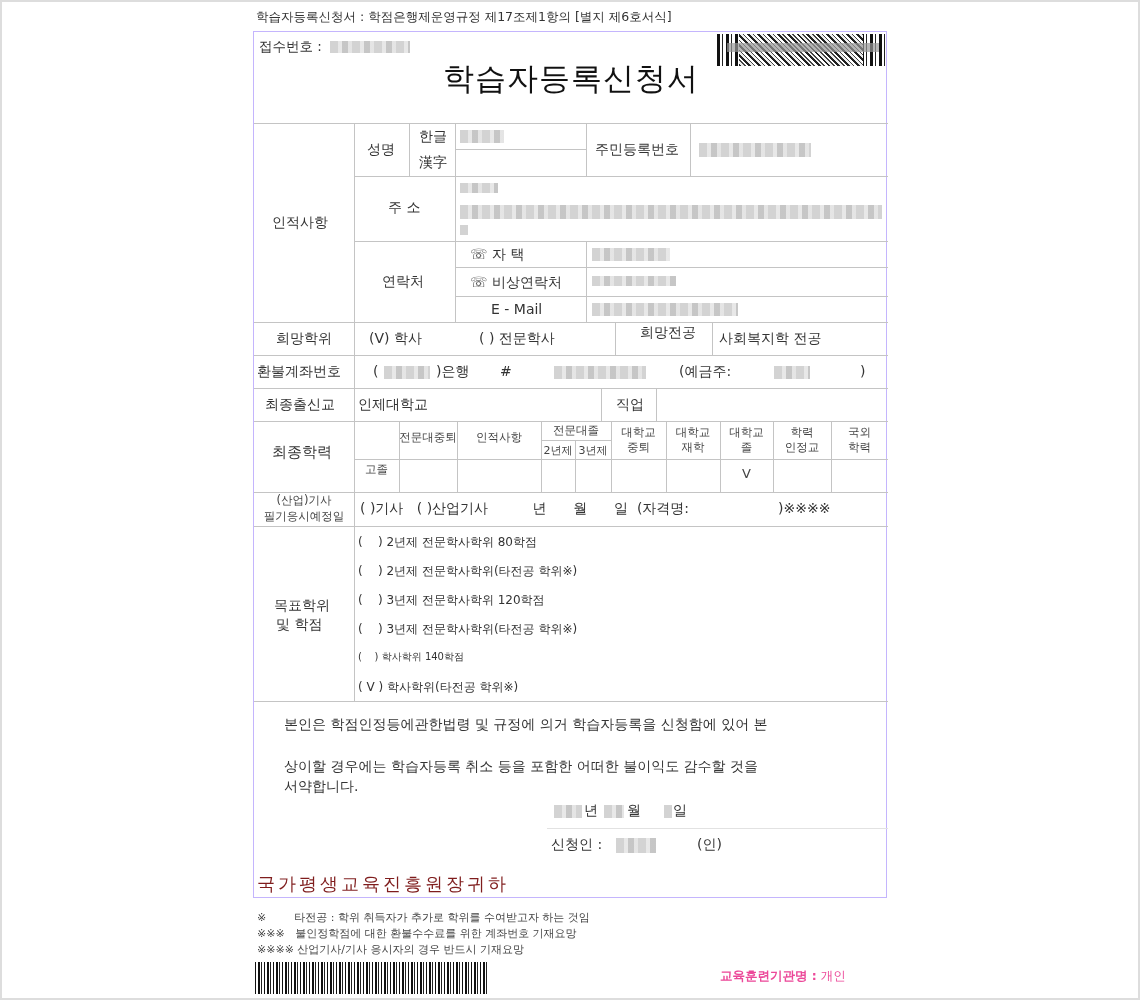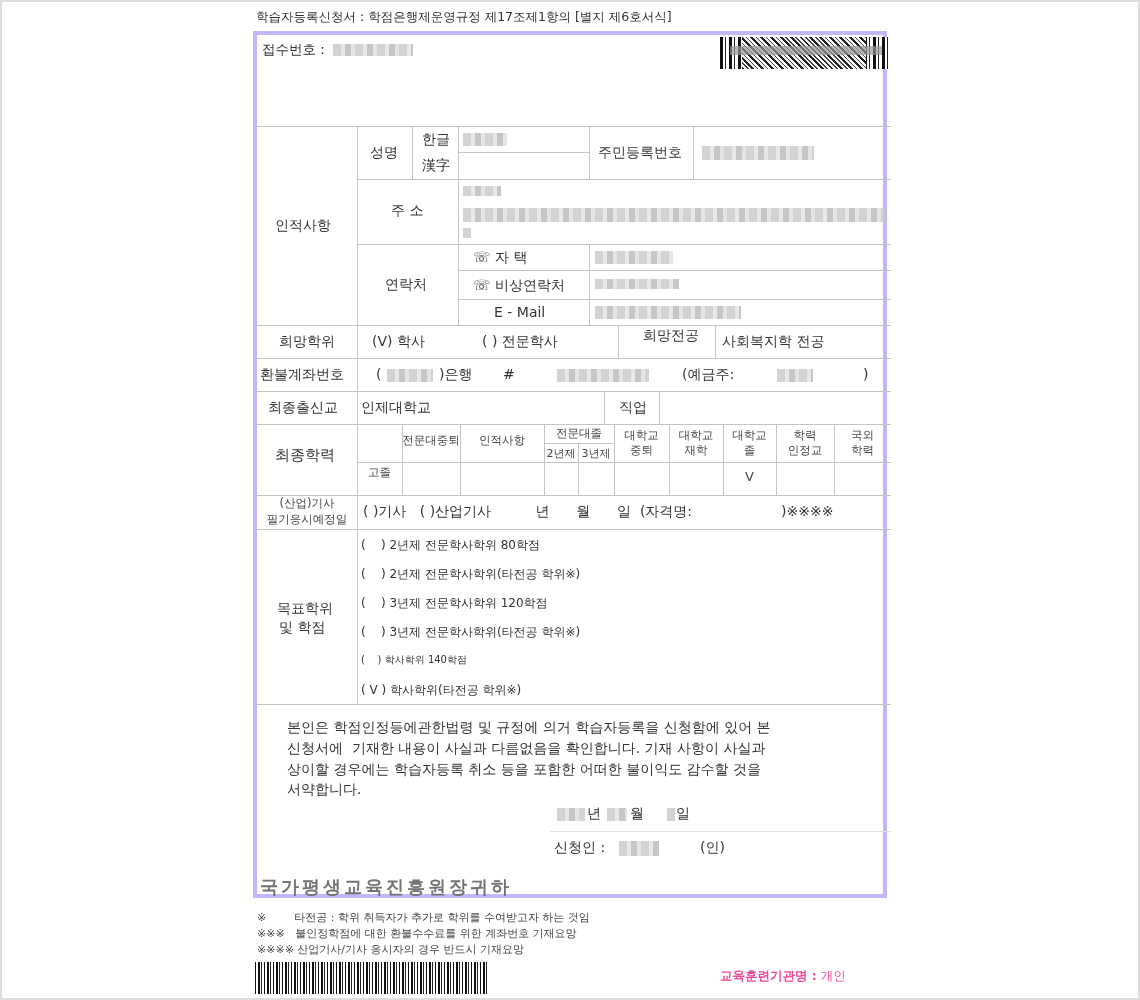--- a/index.html
+++ b/index.html
@@ -1,55 +1,56 @@
 <!DOCTYPE html>
 <html><head>
 <meta charset="utf-8">
 <style>
   * { box-sizing: border-box; margin: 0; padding: 0; }
   html, body { width: 1140px; height: 1000px; background: #fff; overflow: hidden; }
   body { font-family: "DejaVu Sans", "Liberation Sans", sans-serif; color: #222; position: relative; }
   .frame { position: absolute; left: 0; top: 0; width: 1140px; height: 1000px; border: 2px solid #ddd; }
   .abs { position: absolute; white-space: nowrap; }
   .top-caption { left: 256px; top: 9px; font-size: 12.5px; color: #333; }
-  .form { position: absolute; left: 253px; top: 31px; width: 634px; height: 867px; border: 4px solid #c4b5fd; }
+  .form { position: absolute; left: 253px; top: 31px; width: 634px; height: 867px; border: 1px solid #c4b5fd; }
   .hl { position: absolute; height: 1px; background: #c4c4c4; }
   .vl { position: absolute; width: 1px; background: #c4c4c4; }
   .t { position: absolute; white-space: nowrap; font-size: 14px; color: #333; }
   .c { text-align: center; }
   .sm { font-size: 11.5px; color: #444; }
   .blur { position: absolute; background: repeating-linear-gradient(90deg, #c8c8c8 0 8px, #e2e2e2 8px 12px, #b8b8b8 12px 18px, #dedede 18px 22px); opacity: 0.8; }
   .title { left: 0; width: 634px; top: 26px; text-align: center; font-size: 31px; letter-spacing: 1px; color: #111; }
   .barcode2d { position: absolute; left: 463px; top: 2px; width: 168px; height: 32px;
     background: repeating-linear-gradient(90deg, #111 0 3px, #fff 3px 5px, #222 5px 6px, #fff 6px 9px); }
   .barcode2d .mid { position: absolute; left: 22px; right: 22px; top: 0; bottom: 0;
     background: repeating-linear-gradient(45deg, #222 0 2px, #eee 2px 4px, #444 4px 5px, #fff 5px 7px); }
   .barcode2d .mask { position: absolute; left: 10px; right: 6px; top: 9px; height: 9px; background: #999; opacity: 0.7; }
   .barcode1d { position: absolute; left: 255px; top: 962px; width: 233px; height: 32px;
     background: repeating-linear-gradient(90deg, #111 0 1px, #fff 1px 3px, #111 3px 5px, #fff 5px 6px, #222 6px 7px, #fff 7px 9px); }
   .notes { left: 257px; font-size: 11px; color: #444; }
   .agency { left: 720px; top: 968px; font-size: 12.5px; color: #ec4899; }
   .agency b { font-weight: bold; }
-  .bold { font-weight: bold; font-size: 18px; color: #737373; letter-spacing: 3px; }
+  .bold { font-weight: normal; font-size: 18px; color: #7f1d1d; letter-spacing: 3px; }
 </style>
 </head>
 <body>
 
 <div class="frame"></div>
 
 <div class="abs top-caption">학습자등록신청서 : 학점은행제운영규정 제17조제1항의 [별지 제6호서식]</div>
 
 <div class="form">
 
   <div class="t" style="left:5px;top:6px;font-size:13.5px;">접수번호 :</div>
   <div class="blur" style="left:76px;top:9px;width:80px;height:12px;"></div>
   <div class="barcode2d">
       <div class="mid"></div>
       <div class="mask"></div>
     </div>
+  <div class="t title">학습자등록신청서</div>
 
   <div class="hl" style="left:0;top:91px;width:634px;"></div>
   <div class="hl" style="left:201px;top:117px;width:131px;"></div>
   <div class="hl" style="left:100px;top:144px;width:534px;"></div>
   <div class="hl" style="left:100px;top:209px;width:534px;"></div>
   <div class="hl" style="left:202px;top:235px;width:432px;"></div>
   <div class="hl" style="left:202px;top:264px;width:432px;"></div>
   <div class="hl" style="left:0;top:290px;width:634px;"></div>
   <div class="hl" style="left:0;top:323px;width:634px;"></div>
   <div class="hl" style="left:0;top:356px;width:634px;"></div>
@@ -151,21 +152,20 @@
   <div class="t" style="left:20px;top:565px;">목표학위</div>
   <div class="t" style="left:22px;top:584px;">및 학점</div>
   <div class="t" style="left:104px;top:502px;font-size:12px;white-space:pre;">(    ) 2년제 전문학사학위 80학점</div>
   <div class="t" style="left:104px;top:531px;font-size:12px;white-space:pre;">(    ) 2년제 전문학사학위(타전공 학위※)</div>
   <div class="t" style="left:104px;top:560px;font-size:12px;white-space:pre;">(    ) 3년제 전문학사학위 120학점</div>
   <div class="t" style="left:104px;top:589px;font-size:12px;white-space:pre;">(    ) 3년제 전문학사학위(타전공 학위※)</div>
   <div class="t" style="left:104px;top:618px;font-size:10px;white-space:pre;">(    ) 학사학위 140학점</div>
   <div class="t" style="left:104px;top:647px;font-size:12px;white-space:pre;">( V ) 학사학위(타전공 학위※)</div>
 
   <div class="t" style="left:30px;top:684px;white-space:pre;">본인은 학점인정등에관한법령 및 규정에 의거 학습자등록을 신청함에 있어 본</div>
-  <div class="t" style="left:30px;top:705px;white-space:pre;">신청서에  기재한 내용이 사실과 다름없음을 확인합니다. 기재 사항이 사실과</div>
   <div class="t" style="left:30px;top:726px;white-space:pre;">상이할 경우에는 학습자등록 취소 등을 포함한 어떠한 불이익도 감수할 것을</div>
   <div class="t" style="left:30px;top:746px;white-space:pre;">서약합니다.</div>
 
   <div class="blur" style="left:300px;top:773px;width:28px;height:13px;"></div>
   <div class="t" style="left:330px;top:770px;">년</div>
   <div class="blur" style="left:350px;top:773px;width:20px;height:13px;"></div>
   <div class="t" style="left:373px;top:770px;">월</div>
   <div class="blur" style="left:410px;top:773px;width:8px;height:13px;"></div>
   <div class="t" style="left:419px;top:770px;">일</div>
 

